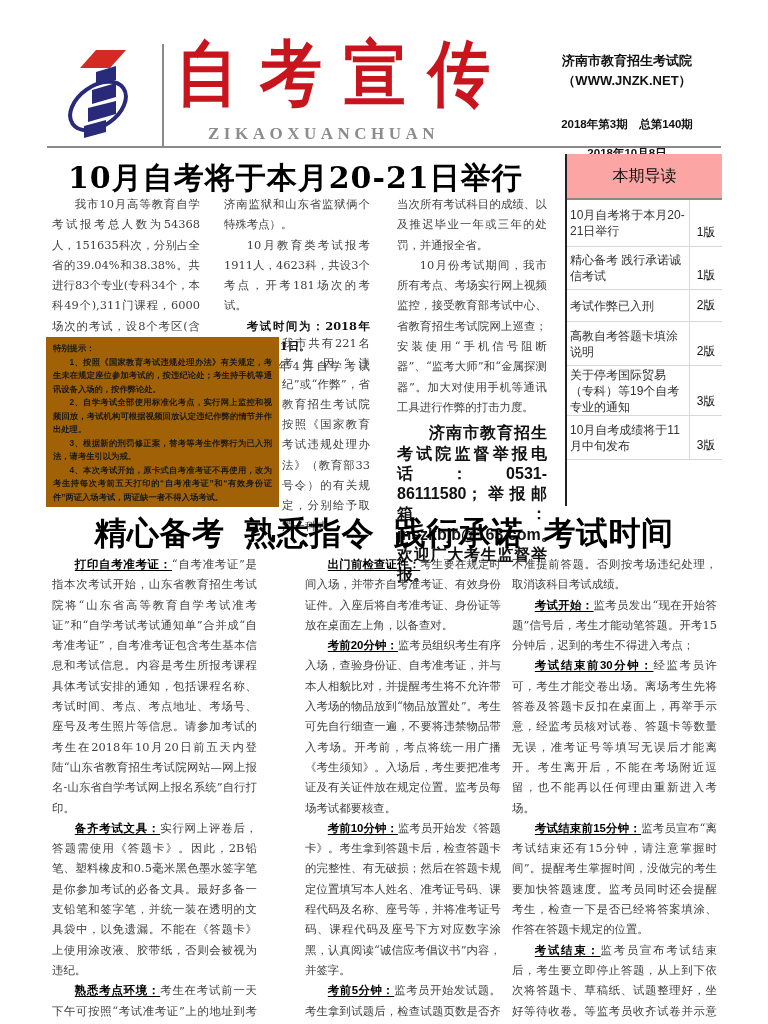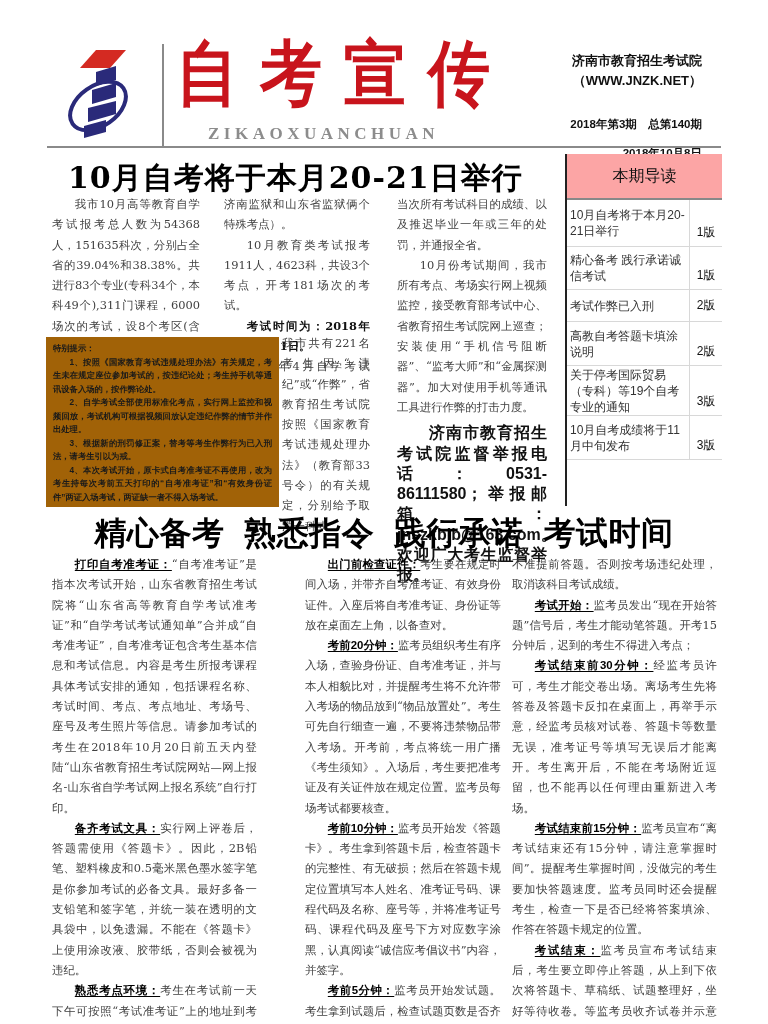--- a/index.html
+++ b/index.html
@@ -7,21 +7,21 @@
   body { position: relative; font-family: "DejaVu Serif", "Liberation Serif", serif; color: #3a3a3a; }
 
   
   .masthead { position: absolute; left: 0; top: 0; width: 768px; height: 150px; }
   .logo { position: absolute; left: 66px; top: 50px; width: 72px; height: 92px; }
   .mast-vline { position: absolute; left: 162px; top: 44px; width: 2px; height: 102px; background: #8a8a8a; }
   .mast-title { position: absolute; left: 176px; top: 38px; font-family: "DejaVu Serif", serif; font-size: 62px;
                 font-weight: bold; color: #c8141c; letter-spacing: 22px; line-height: 1; transform: scaleY(1.15); transform-origin: top left; }
   .mast-sub { position: absolute; left: 208px; top: 124px; font-family: "Liberation Serif", serif; font-size: 17px;
               font-weight: bold; color: #8c8c8c; letter-spacing: 4.5px; }
-  .mast-right { position: absolute; left: 552px; top: 52px; width: 150px; text-align: right;
+  .mast-right { position: absolute; left: 552px; top: 52px; width: 150px; text-align: center;
                 font-family: "Liberation Sans", sans-serif; color: #111; }
   .mast-right .org { font-size: 13px; font-weight: bold; line-height: 18px; }
   .mast-right .web { font-size: 13px; font-weight: bold; line-height: 22px; }
   .mast-right .issue { font-size: 11.5px; font-weight: bold; margin-top: 25px; }
   .mast-right .date { font-size: 11.5px; font-weight: bold; margin-top: 14px; }
   .mast-hline { position: absolute; left: 47px; top: 146px; width: 674px; height: 2px; background: #8a8a8a; }
 
   
   .h1 { position: absolute; left: 68px; top: 160px; font-family: "DejaVu Serif", serif; font-weight: bold;
         font-size: 30px; color: #000; letter-spacing: 1px; line-height: 36px; white-space: nowrap; }

